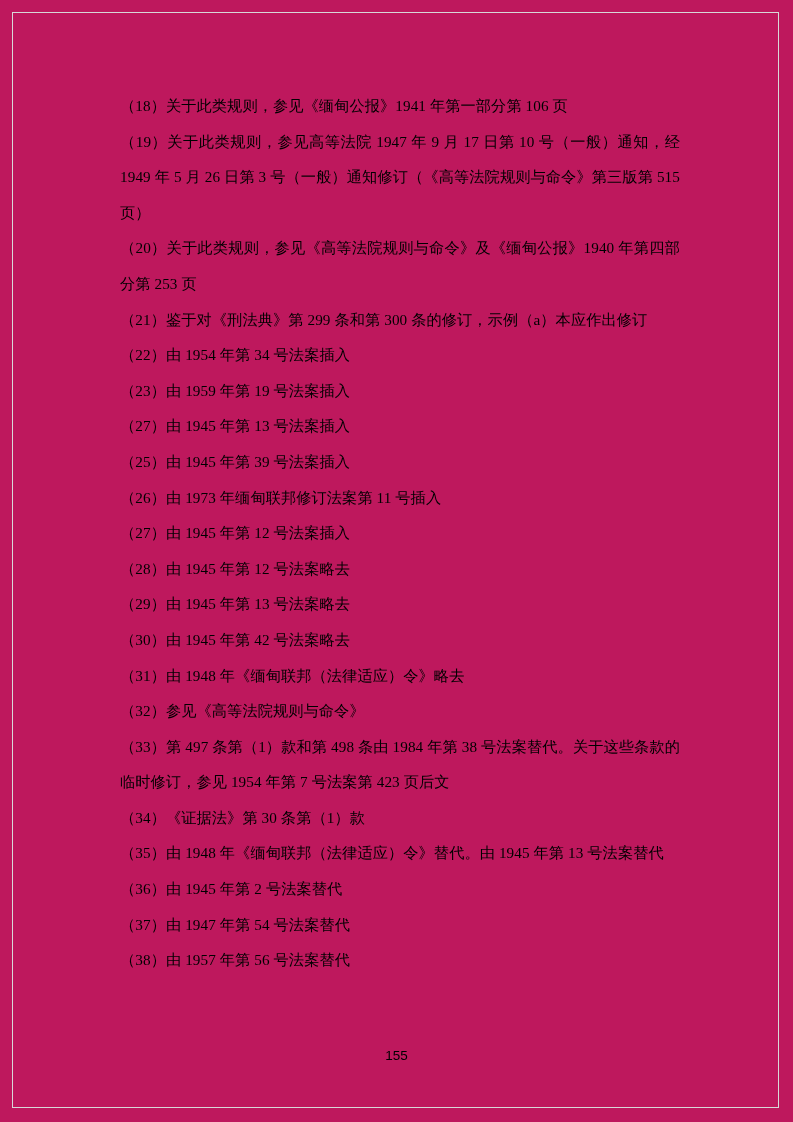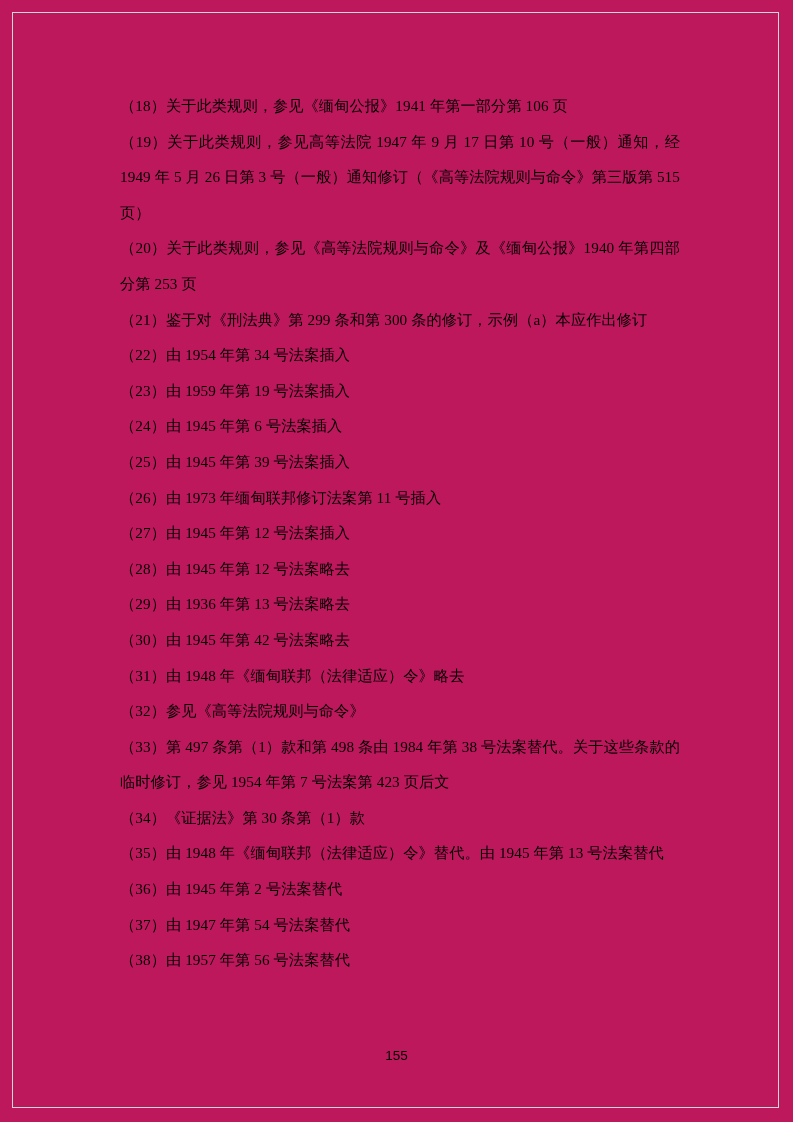--- a/index.html
+++ b/index.html
@@ -63,26 +63,26 @@
 <div class="page">
   <div class="page-border"></div>
 
   <div class="content">
     <p class="note">（18）关于此类规则，参见《缅甸公报》1941 年第一部分第 106 页</p>
     <p class="note">（19）关于此类规则，参见高等法院 1947 年 9 月 17 日第 10 号（一般）通知，经 1949 年 5 月 26 日第 3 号（一般）通知修订（《高等法院规则与命令》第三版第 515 页）</p>
     <p class="note">（20）关于此类规则，参见《高等法院规则与命令》及《缅甸公报》1940 年第四部分第 253 页</p>
     <p class="note">（21）鉴于对《刑法典》第 299 条和第 300 条的修订，示例（a）本应作出修订</p>
     <p class="note">（22）由 1954 年第 34 号法案插入</p>
     <p class="note">（23）由 1959 年第 19 号法案插入</p>
-    <p class="note">（24）由 1945 年第 6 号法案插入</p>
+    <p class="note">（27）由 1945 年第 13 号法案插入</p>
     <p class="note">（25）由 1945 年第 39 号法案插入</p>
     <p class="note">（26）由 1973 年缅甸联邦修订法案第 11 号插入</p>
     <p class="note">（27）由 1945 年第 12 号法案插入</p>
     <p class="note">（28）由 1945 年第 12 号法案略去</p>
-    <p class="note">（29）由 1936 年第 13 号法案略去</p>
+    <p class="note">（29）由 1945 年第 13 号法案略去</p>
     <p class="note">（30）由 1945 年第 42 号法案略去</p>
     <p class="note">（31）由 1948 年《缅甸联邦（法律适应）令》略去</p>
     <p class="note">（32）参见《高等法院规则与命令》</p>
     <p class="note">（33）第 497 条第（1）款和第 498 条由 1984 年第 38 号法案替代。关于这些条款的临时修订，参见 1954 年第 7 号法案第 423 页后文</p>
     <p class="note">（34）《证据法》第 30 条第（1）款</p>
     <p class="note">（35）由 1948 年《缅甸联邦（法律适应）令》替代。由 1945 年第 13 号法案替代</p>
     <p class="note">（36）由 1945 年第 2 号法案替代</p>
     <p class="note">（37）由 1947 年第 54 号法案替代</p>
     <p class="note">（38）由 1957 年第 56 号法案替代</p>
   </div>

